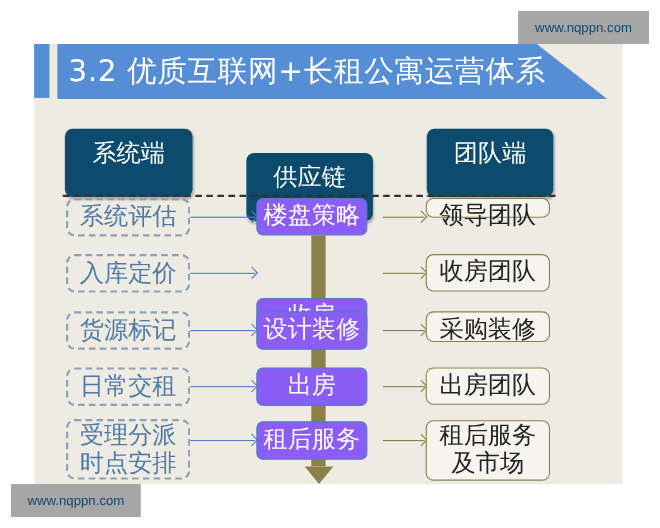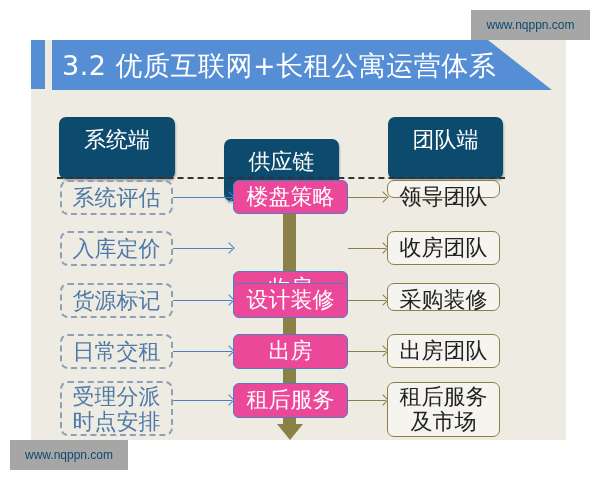--- a/index.html
+++ b/index.html
@@ -13,21 +13,21 @@
   .watermark { position:absolute; background:#a6a6a6; color:#0c4a6e; font-size:12px;
                font-family:"Liberation Sans", sans-serif; text-align:center; }
   .wm-top { left:471px; top:10px; width:119px; height:30px; line-height:30px; }
   .wm-bottom { left:10px; top:440px; width:118px; height:30px; line-height:30px; }
   .hdr { position:absolute; top:117px; height:62px; line-height:46px; background:#0c4a6e; color:#fff;
          border-radius:7px; text-align:center; font-size:22px; box-shadow:1px 2px 2px rgba(0,0,0,0.25); }
   .dashline { position:absolute; left:57px; top:177px; width:448px; border-top:2px dashed #333; }
   .trunk { position:absolute; left:283px; top:214px; width:13px; height:210px; background:#8c8049; }
   .lbox { position:absolute; left:60px; width:113px; border:2px dashed #8ea0b8; border-radius:8px;
           color:#4f79a7; font-size:22px; text-align:center; box-sizing:border-box; }
-  .mbox { position:absolute; left:233px; width:115px; background:#ec4899; border:1.5px solid #4f7fc0;
+  .mbox { position:absolute; left:233px; width:101px; background:#8b5cf6; border:1.5px solid #4f7fc0;
           border-radius:6px; color:#fff; font-size:22px; text-align:center; box-sizing:border-box; }
   .rbox { position:absolute; left:387px; width:113px; background:#f6f4ee; border:1.5px solid #8c8049;
           border-radius:7px; color:#222; font-size:22px; text-align:center; box-sizing:border-box; }
   .arr { position:absolute; height:0; }
   .arr-blue { border-top:1.5px solid #4f7fc0; }
   .arr-olive { border-top:1.5px solid #8c8049; }
   .arr::after { content:""; position:absolute; right:-1px; top:-5px; width:7px; height:7px;
                 border-right:1.5px solid; border-top:1.5px solid; transform:rotate(45deg);
                 border-color:inherit; }
   .arr-blue { border-color:#4f7fc0; }

